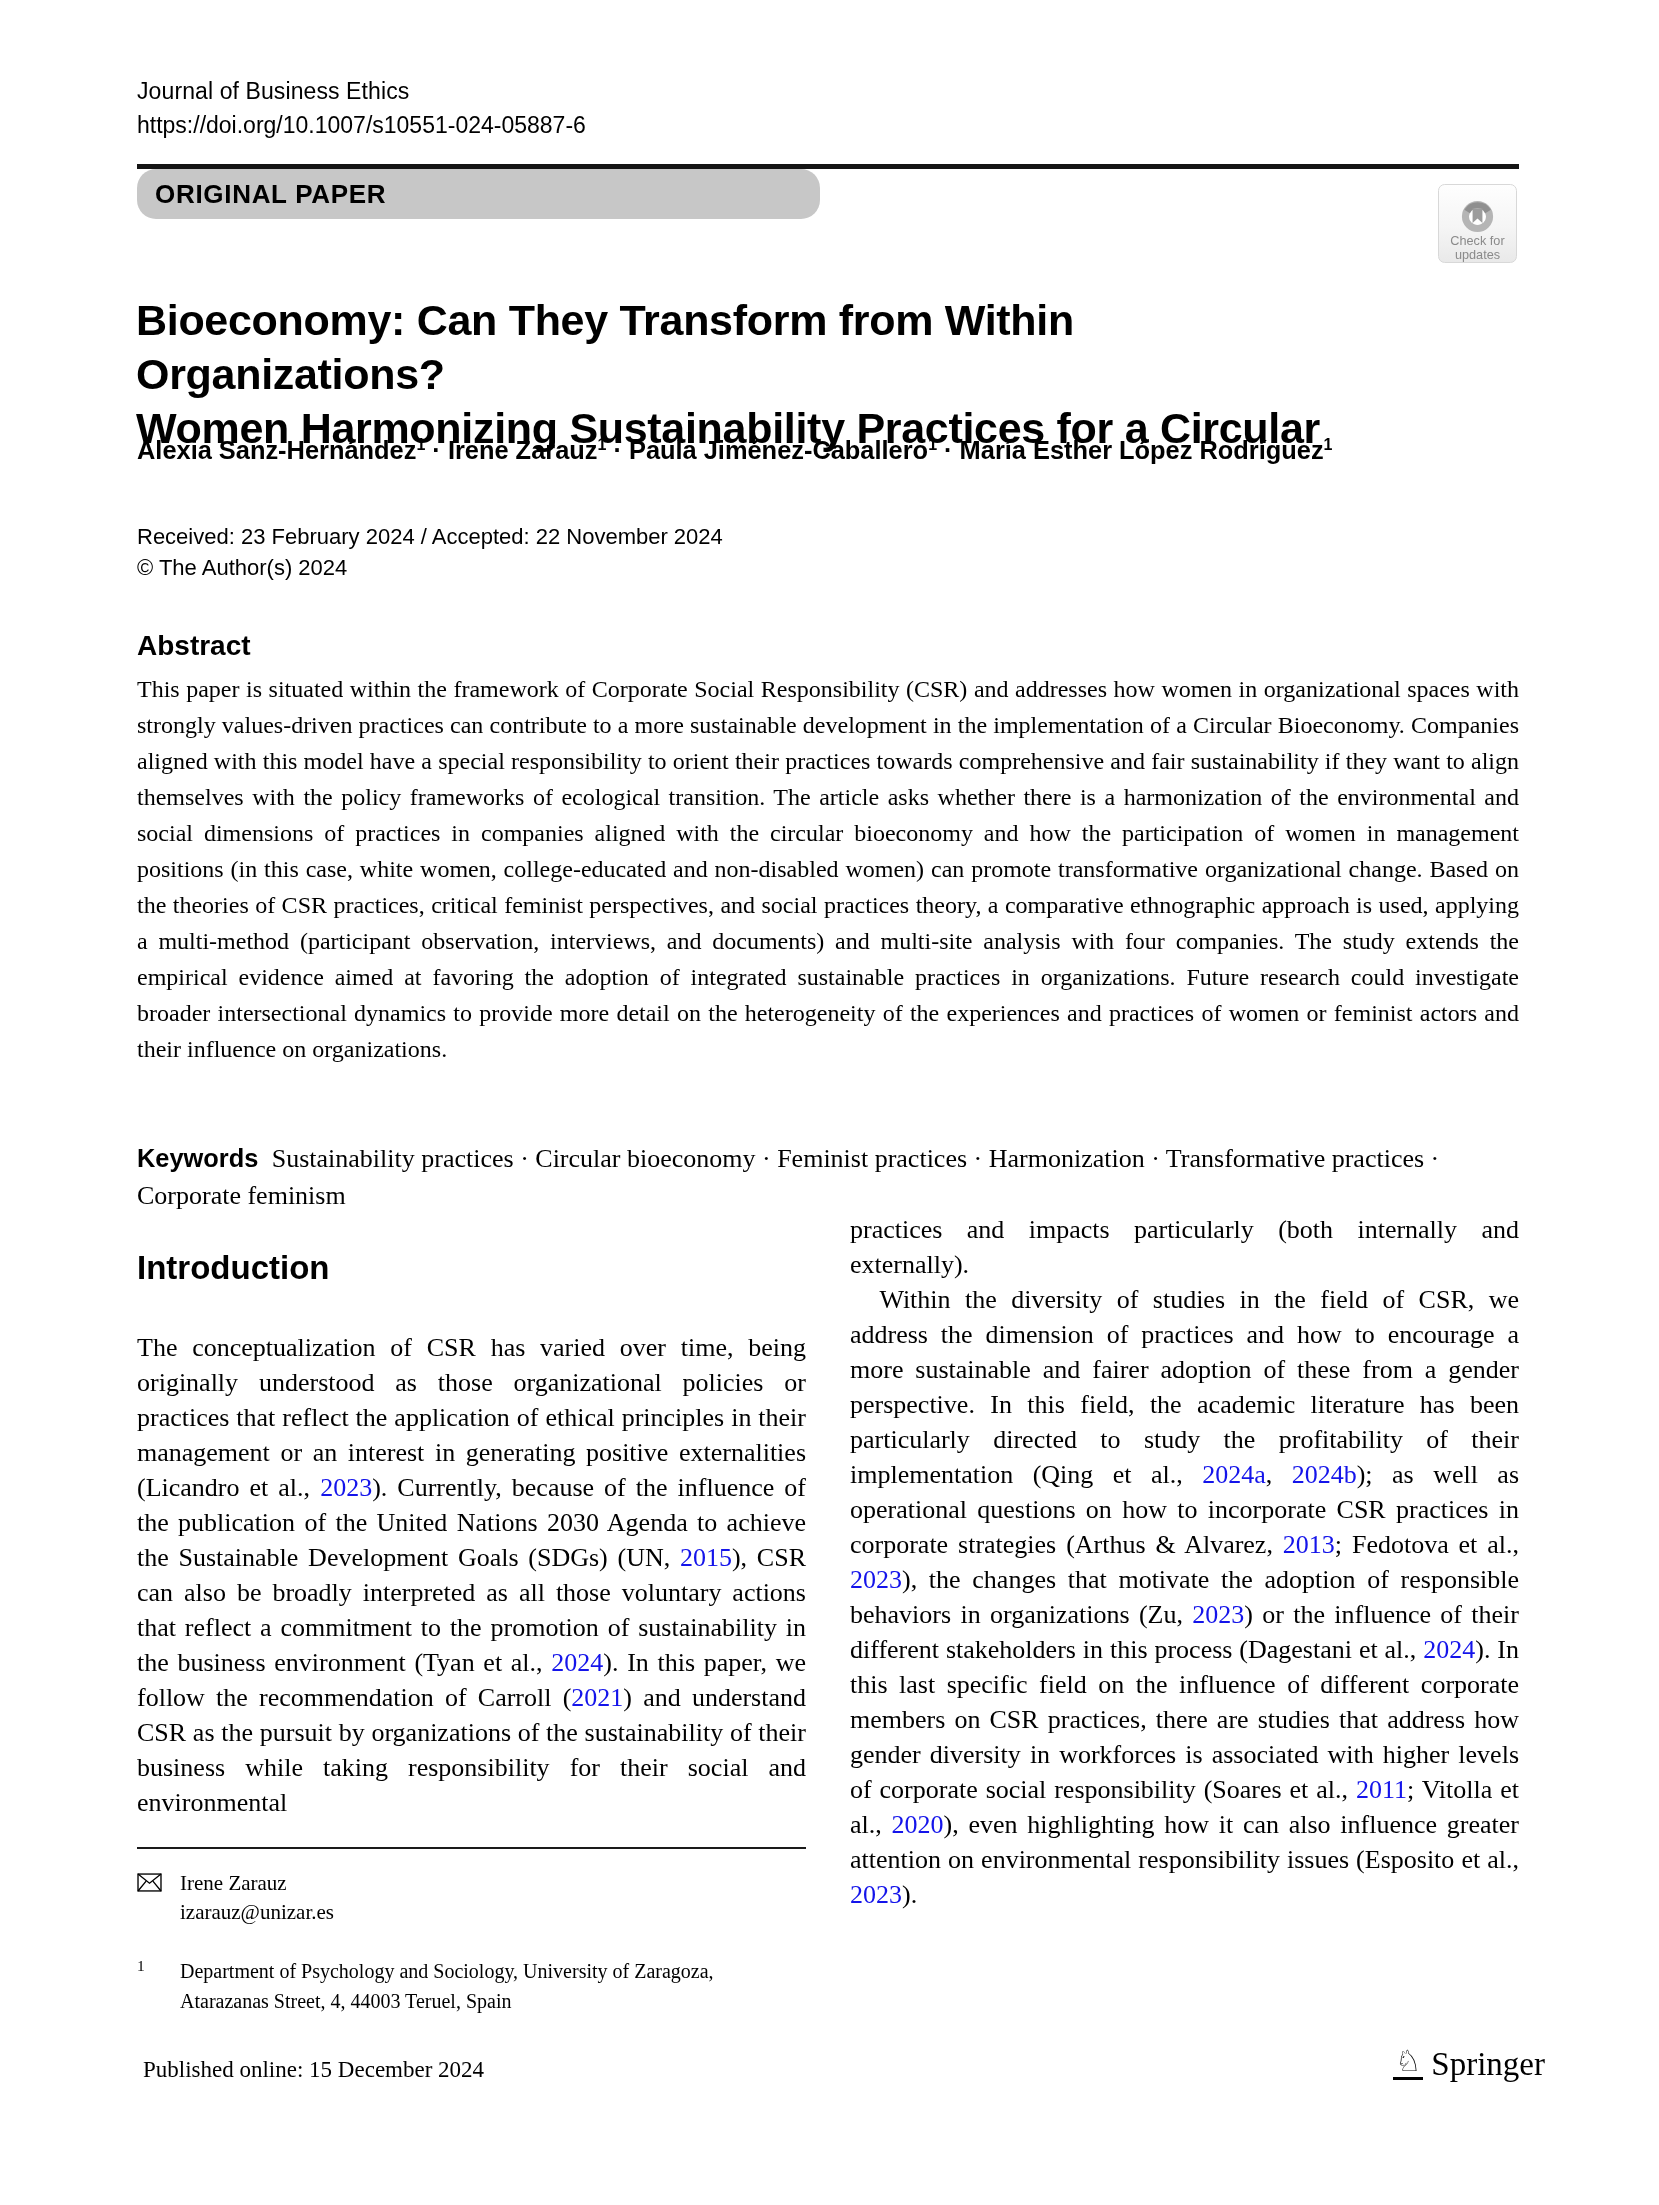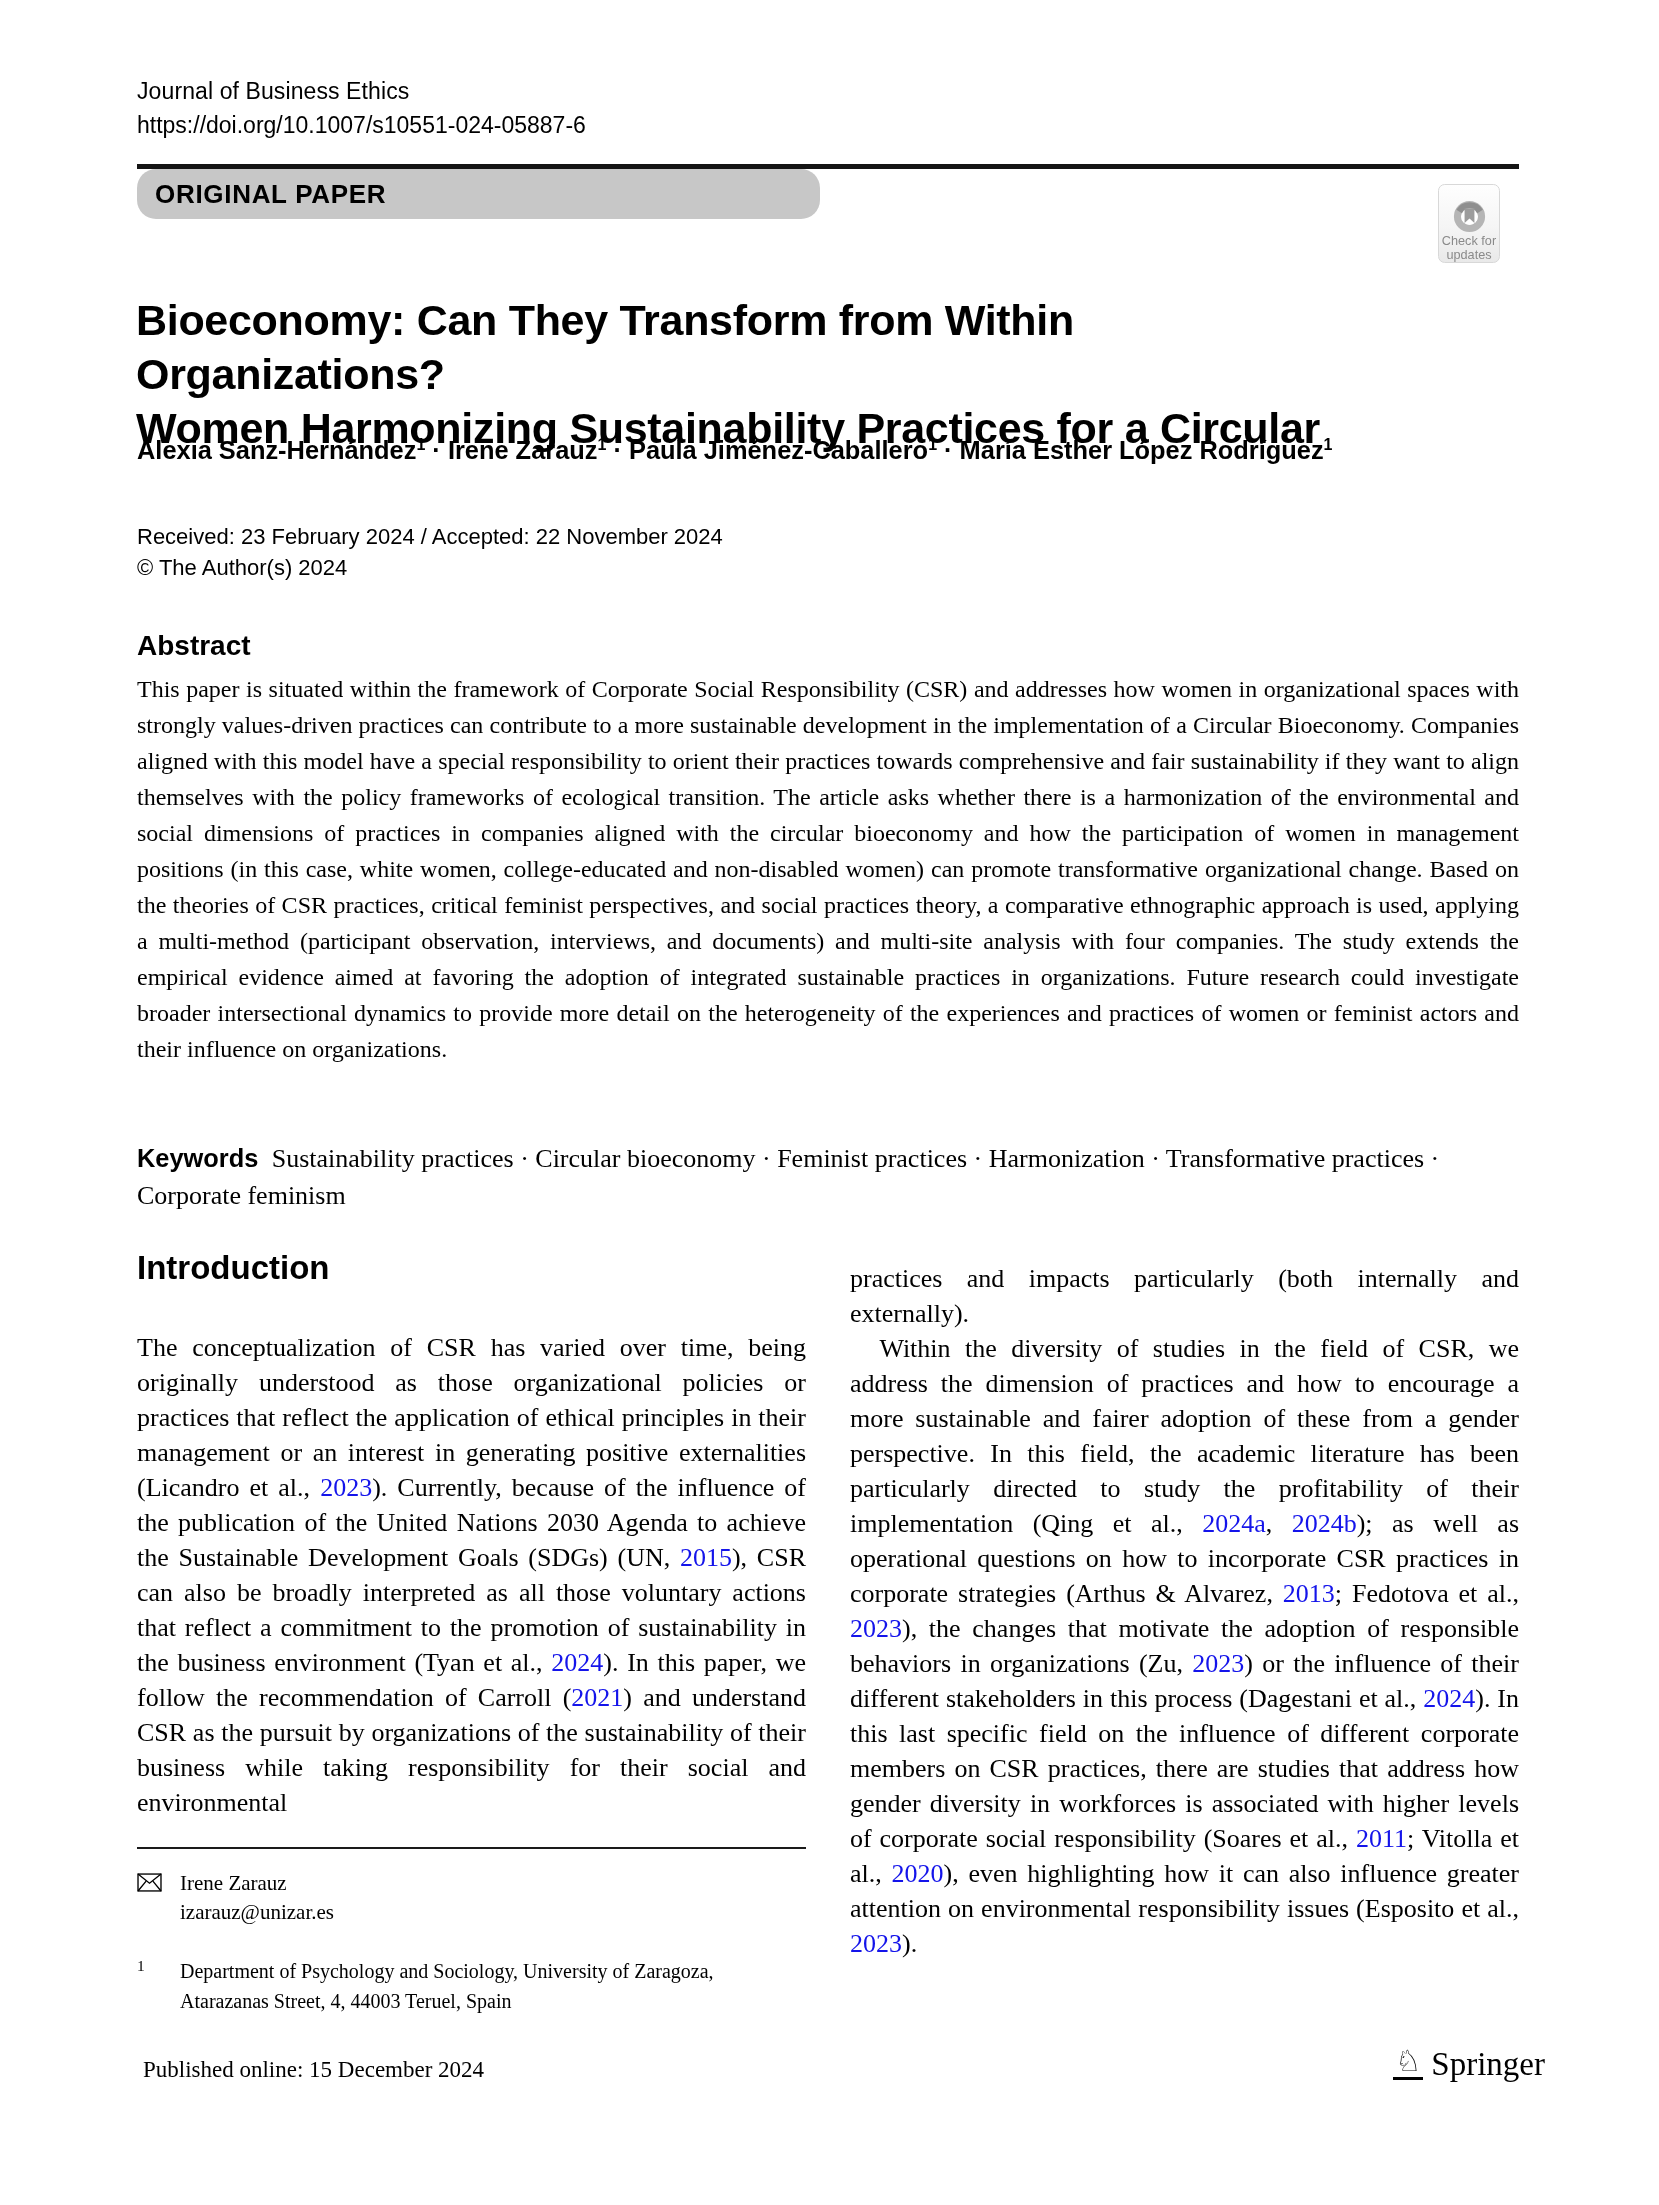--- a/index.html
+++ b/index.html
@@ -31,21 +31,21 @@
     position: absolute; left: 137px; top: 169px;
     width: 683px; height: 50px; background: #c7c7c7;
     display: flex; align-items: center; padding-left: 18px;
     font-family: "Liberation Sans", sans-serif;
     font-weight: 700; font-size: 26px; letter-spacing: 0.7px; border-radius: 19px;
   }
 
   
   .update-badge {
     position: absolute; left: 1438px; top: 184px;
-    width: 62px; height: 79px;
+    width: 79px; height: 79px;
     border: 1.3px solid #d8d8d8; border-radius: 6.7px;
     background: linear-gradient(180deg, #fefefe 0%, #f5f5f5 55%, #e9e9e9 100%);
     display: flex; flex-direction: column; align-items: center;
     padding-top: 14px; cursor: pointer;
   }
   .badge-text {
     font-family: "Liberation Sans", sans-serif;
     font-size: 12.7px; line-height: 14px; color: #8a8a8a;
     text-align: center; margin-top: 0px;
   }
@@ -83,21 +83,21 @@
     position: absolute; left: 137px; top: 1114px; width: 1382px;
     font-size: 26px; line-height: 37px;
   }
   .kw-label {
     font-family: "Liberation Sans", sans-serif;
     font-weight: 700; font-size: 25.4px; padding-right: 13.4px;
   }
 
   
   .intro-left  { position: absolute; left: 137px;  top: 1249px; width: 669px; }
-  .intro-right { position: absolute; left: 850px; top: 1261px; width: 669px; }
+  .intro-right { position: absolute; left: 850px; top: 1212px; width: 669px; }
   .section-heading {
     font-family: "Liberation Sans", sans-serif;
     font-weight: 700; font-size: 33px; margin: 0 0 43px 0;
   }
   .body-par {
     font-size: 26px; line-height: 35px; text-align: justify; margin: 0;
   }
   .body-par.p2 { text-indent: 29.4px; }
   .cite { color: #1414ea; cursor: pointer; }
 

